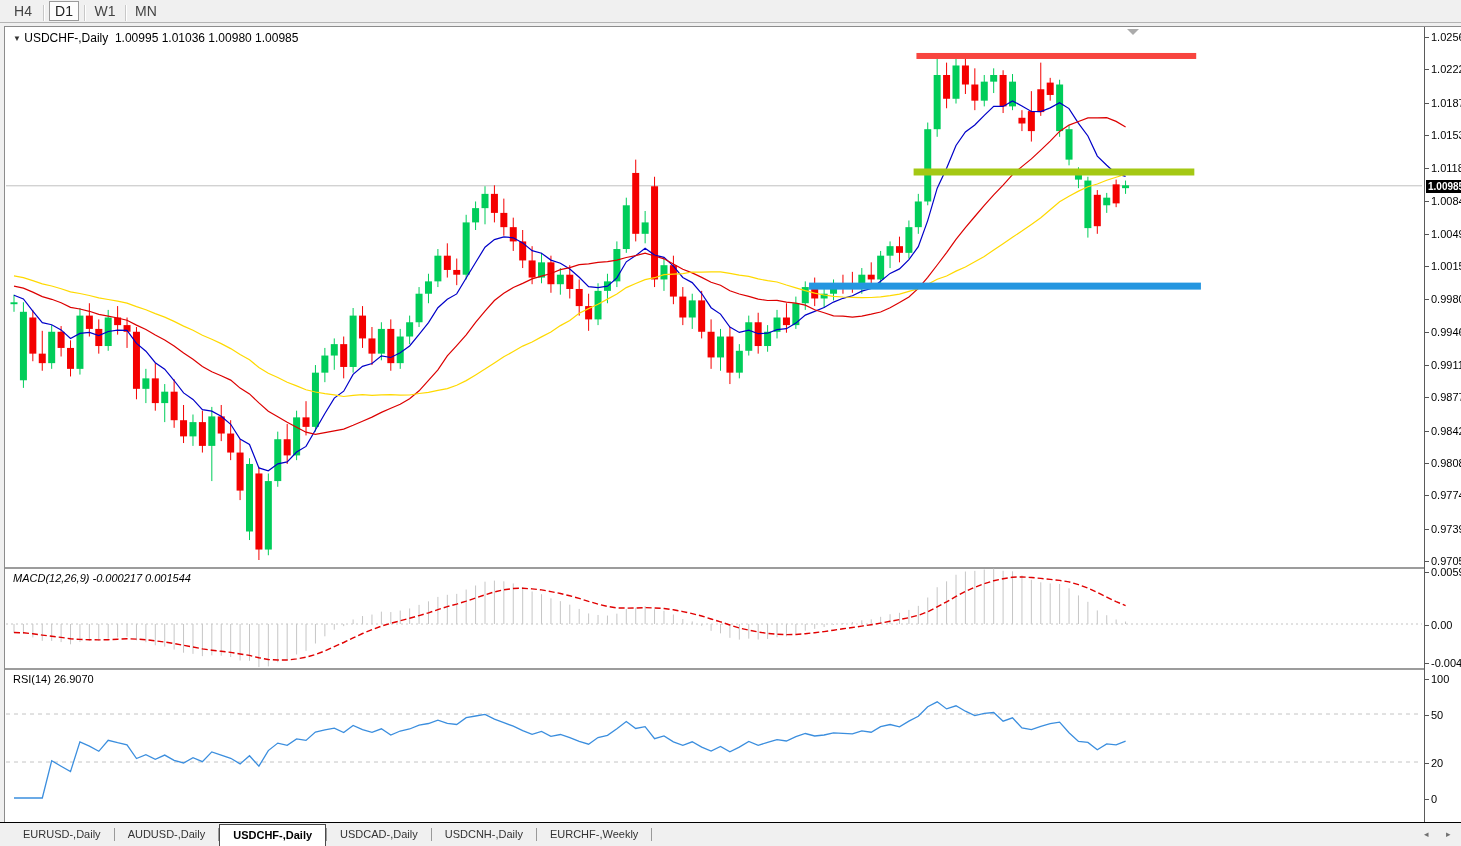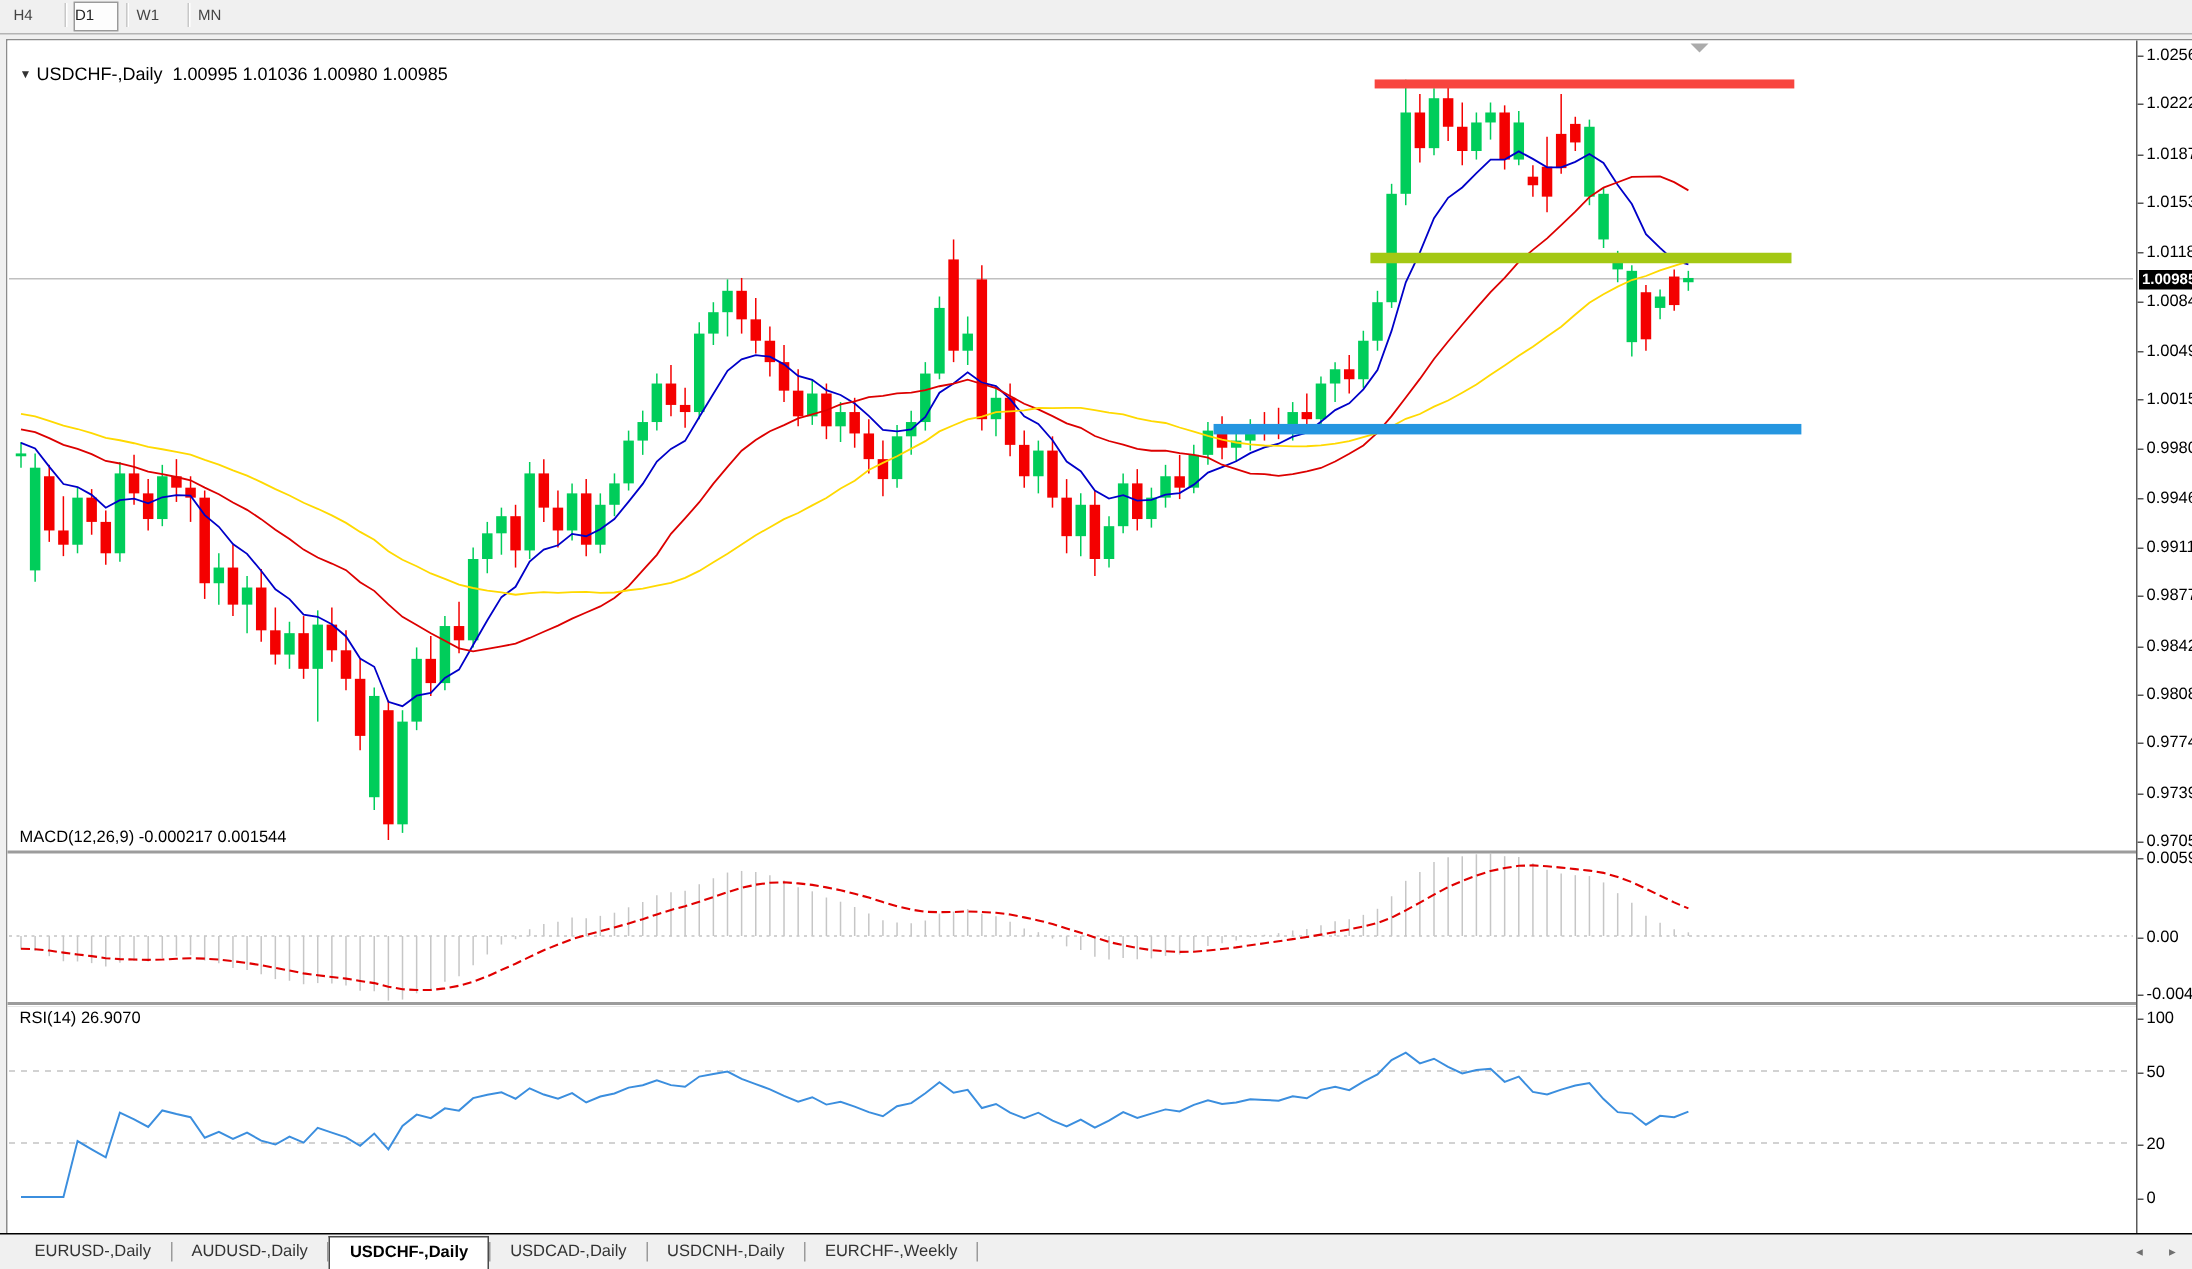--- a/index.html
+++ b/index.html
@@ -1,32 +1,32 @@
 <!DOCTYPE html>
 <html><head>
 <meta charset="utf-8">
 <style>
   html,body{margin:0;padding:0;}
   body{width:1461px;height:846px;overflow:hidden;background:#f0f0f0;
        font-family:"Liberation Sans", sans-serif;-webkit-font-smoothing:none;}
   .abs{position:absolute;}
   
   #toolbar{left:0;top:0;width:1461px;height:22px;background:#f0f0f0;border-bottom:1px solid #b4b4b4;}
-  .tf-btn{display:inline-block;min-width:28px;height:18px;line-height:18px;
-          margin:1px 0 4px 2px;font-size:10px;color:#444;cursor:default;border:1px solid transparent;}
+  .tf-btn{display:inline-block;min-width:28px;height:18px;line-height:18px;text-align:center;
+          margin:1px 0 4px 2px;font-size:14px;color:#444;cursor:default;border:1px solid transparent;}
   .tf-btn.active{background:#fdfdfd;border:1px solid #9a9a9a;color:#222;}
   .tf-sep{display:inline-block;width:1px;height:16px;background:#c8c8c8;margin:2px 3px 0 5px;vertical-align:middle;
           box-shadow:1px 0 0 #ffffff;}
   
   #chart-window{left:4px;top:26px;width:1457px;height:796px;background:#ffffff;
                 border-left:1px solid #8c8c8c;border-top:1px solid #8c8c8c;}
   #plot-bg{left:0;top:0;width:1419px;height:773px;background:#ffffff;}
   #axis-col{left:1419px;top:0;width:38px;height:796px;background:#ffffff;border-left:1px solid #5a5a5a;}
   .splitter{left:0;width:1419px;height:2px;background:#9c9c9c;border-bottom:1px solid #ffffff;}
-  #chart-title{left:8px;top:15px;font-size:12px;color:#000;white-space:pre;}
+  #chart-title{left:8px;top:4px;font-size:12px;color:#000;white-space:pre;}
   #chart-title .tri{font-size:8px;color:#333;vertical-align:1px;}
   .panel-label{font-size:11px;color:#000;white-space:pre;}
   .price-label{position:absolute;left:6px;font-size:11px;color:#000;}
   .price-tick{position:absolute;left:0;width:4px;height:1px;background:#555;}
   
   #date-axis{left:4px;top:825px;width:1457px;height:21px;background:#ffffff;border-top:1px solid #555;}
   .date-label{position:absolute;top:4px;font-size:11px;color:#000;transform:translateX(-50%);white-space:nowrap;}
   .date-tick{position:absolute;top:0;width:1px;height:4px;background:#555;}
   
   #tabbar{left:0;top:822px;width:1461px;height:24px;background:#f0f0f0;border-top:1px solid #000;}
@@ -90,21 +90,21 @@
       <div class="price-tick" style="top: 652px;"></div>
       <div class="price-label" style="top: 646px;">100</div>
       <div class="price-tick" style="top: 688px;"></div>
       <div class="price-label" style="top: 682px;">50</div>
       <div class="price-tick" style="top: 736px;"></div>
       <div class="price-label" style="top: 730px;">20</div>
       <div class="price-tick" style="top: 772px;"></div>
       <div class="price-label" style="top: 766px;">0</div>
     </div>
   <div id="chart-title" class="abs"><span class="tri">▼</span> <span>USDCHF-,Daily</span>  <span>1.00995 1.01036 1.00980 1.00985</span></div>
-  <div id="macd-label" class="abs panel-label" style="top: 525px; left: 8px;">MACD(12,26,9) -0.000217 0.001544</div>
+  <div id="macd-label" class="abs panel-label" style="top: 545px; left: 8px; font-style: italic;">MACD(12,26,9) -0.000217 0.001544</div>
   <div id="rsi-label" class="abs panel-label" style="top: 646px; left: 8px;">RSI(14) 26.9070</div>
 <div class="abs splitter" style="top: 540px;"></div>
     <div class="abs splitter" style="top: 641px;"></div>
   </div>
 
 <div id="date-axis" class="abs">
     <div class="date-tick" style="left: 10px;"></div>
     <div class="date-label" style="left: 10px;">5 Dec 2018</div>
     <div class="date-tick" style="left: 66.52px;"></div>
     <div class="date-label" style="left: 66.52px;">14 Dec 2018</div>

